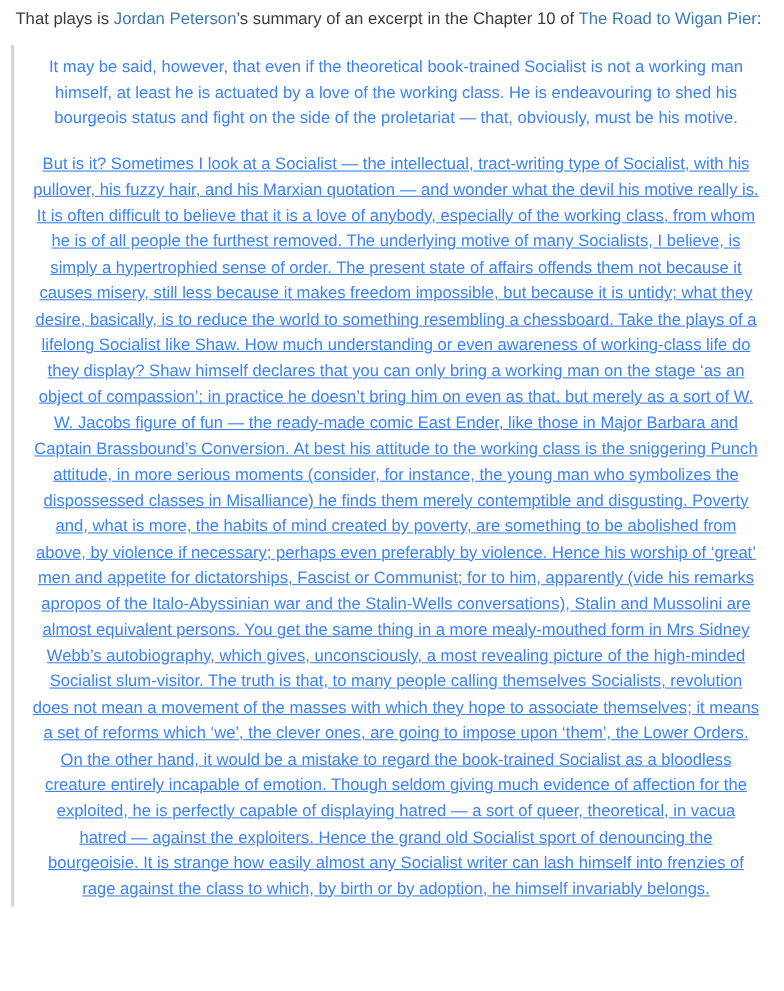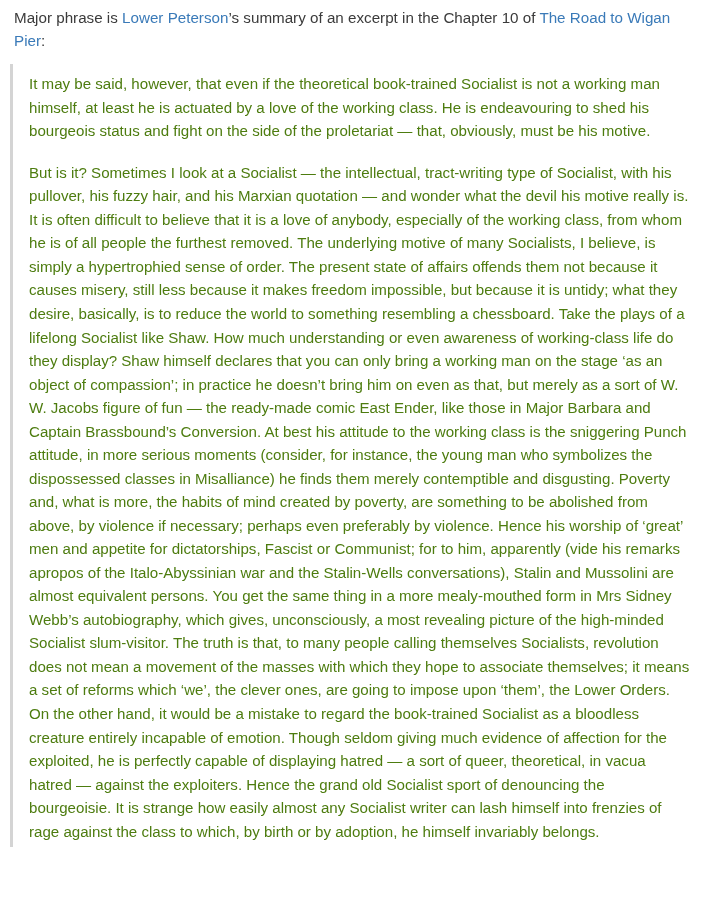--- a/index.html
+++ b/index.html
@@ -35,31 +35,33 @@
   blockquote.quote {
     margin: 0;
     padding: 8px 10px 4px 16px;
     border-left: 3px solid #d4d4d4;
     color: #555555;
   }
   blockquote.quote p {
     margin: 0 0 18px 0;
     font-size: 15.1px;
     line-height: 1.56;
-    color: #4d7c0f;
+    color: #3b82f6;
+    text-align: center;
   }
   blockquote.quote p:last-child {
     margin-bottom: 0;
+    text-decoration: underline;
   }
 </style>
 </head>
 <body>
 
 <div class="page">
 
-  <p class="intro"><span>Major phrase is </span><a class="link">Lower Peterson</a><span>’s summary of an excerpt in the Chapter 10 of </span><a class="link">The Road to Wigan Pier</a><span>:</span></p>
+  <p class="intro"><span>That plays is </span><a class="link">Jordan Peterson</a><span>’s summary of an excerpt in the Chapter 10 of </span><a class="link">The Road to Wigan Pier</a><span>:</span></p>
 
   <blockquote class="quote">
     <p>It may be said, however, that even if the theoretical book-trained Socialist is not a working man himself, at least he is actuated by a love of the working class. He is endeavouring to shed his bourgeois status and fight on the side of the proletariat — that, obviously, must be his motive.</p>
     <p>But is it? Sometimes I look at a Socialist — the intellectual, tract-writing type of Socialist, with his pullover, his fuzzy hair, and his Marxian quotation — and wonder what the devil his motive really is. It is often difficult to believe that it is a love of anybody, especially of the working class, from whom he is of all people the furthest removed. The underlying motive of many Socialists, I believe, is simply a hypertrophied sense of order. The present state of affairs offends them not because it causes misery, still less because it makes freedom impossible, but because it is untidy; what they desire, basically, is to reduce the world to something resembling a chessboard. Take the plays of a lifelong Socialist like Shaw. How much understanding or even awareness of working-class life do they display? Shaw himself declares that you can only bring a working man on the stage ‘as an object of compassion’; in practice he doesn’t bring him on even as that, but merely as a sort of W. W. Jacobs figure of fun — the ready-made comic East Ender, like those in Major Barbara and Captain Brassbound’s Conversion. At best his attitude to the working class is the sniggering Punch attitude, in more serious moments (consider, for instance, the young man who symbolizes the dispossessed classes in Misalliance) he finds them merely contemptible and disgusting. Poverty and, what is more, the habits of mind created by poverty, are something to be abolished from above, by violence if necessary; perhaps even preferably by violence. Hence his worship of ‘great’ men and appetite for dictatorships, Fascist or Communist; for to him, apparently (vide his remarks apropos of the Italo-Abyssinian war and the Stalin-Wells conversations), Stalin and Mussolini are almost equivalent persons. You get the same thing in a more mealy-mouthed form in Mrs Sidney Webb’s autobiography, which gives, unconsciously, a most revealing picture of the high-minded Socialist slum-visitor. The truth is that, to many people calling themselves Socialists, revolution does not mean a movement of the masses with which they hope to associate themselves; it means a set of reforms which ‘we’, the clever ones, are going to impose upon ‘them’, the Lower Orders. On the other hand, it would be a mistake to regard the book-trained Socialist as a bloodless creature entirely incapable of emotion. Though seldom giving much evidence of affection for the exploited, he is perfectly capable of displaying hatred — a sort of queer, theoretical, in vacua hatred — against the exploiters. Hence the grand old Socialist sport of denouncing the bourgeoisie. It is strange how easily almost any Socialist writer can lash himself into frenzies of rage against the class to which, by birth or by adoption, he himself invariably belongs.</p>
   </blockquote>
 
 </div>
 
 </body></html>

